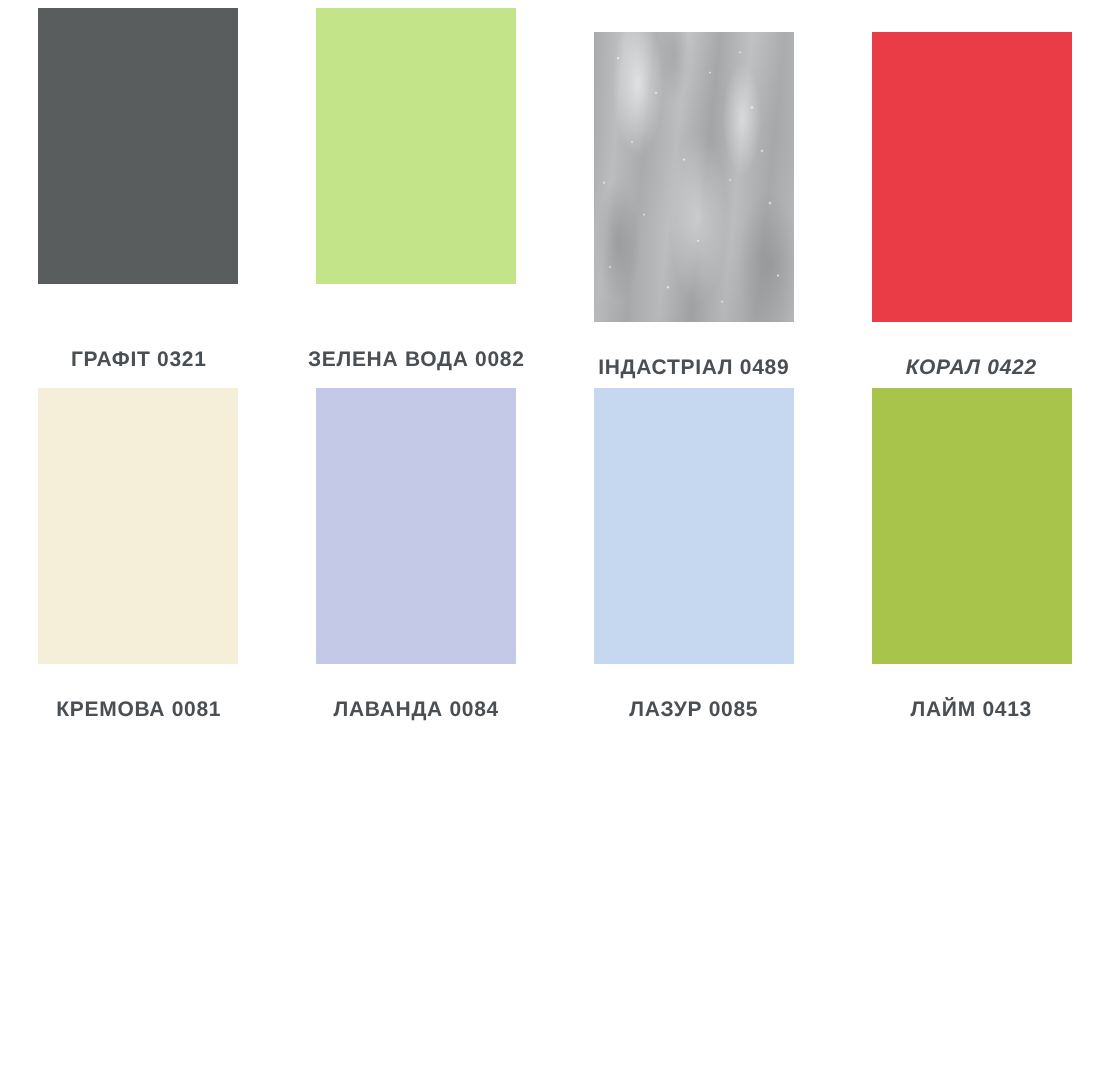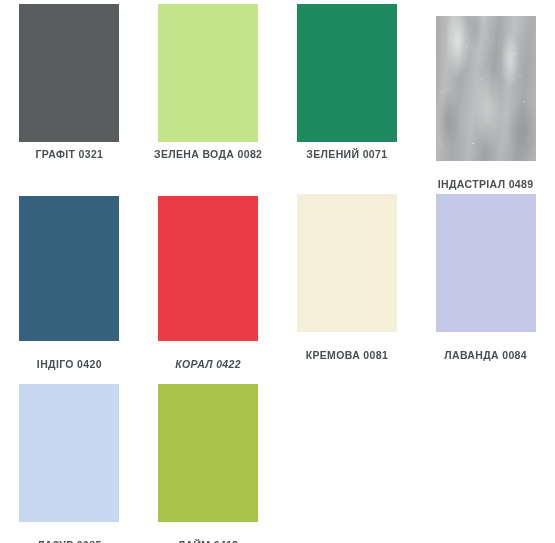--- a/index.html
+++ b/index.html
@@ -41,21 +41,21 @@
     height: 145px;
     margin-top: 16px;
   }
 
   .row-3 .swatch-chip {
     height: 138px;
     margin-top: 14px;
   }
 
   .swatch-label {
-    margin-top: 5px;
+    margin-top: 31px;
     font-size: 10.5px;
     font-weight: bold;
     letter-spacing: 0.35px;
     color: #4a4f54;
     text-align: center;
     line-height: 14px;
     max-width: 132px;
     text-transform: uppercase;
   }
 
@@ -124,35 +124,27 @@
     <div class="swatch-chip" style="background-color: rgb(90, 93, 93);"></div>
     <div class="swatch-label" style="color: rgb(74, 79, 84);">ГРАФІТ 0321</div>
   </div>
 
 
   <div class="swatch-cell row-1">
     <div class="swatch-chip" style="background-color: rgb(195, 228, 137);"></div>
     <div class="swatch-label" style="color: rgb(74, 79, 84);">ЗЕЛЕНА ВОДА 0082</div>
   </div>
 
-  <div class="swatch-cell row-1">
-    <div class="swatch-chip" style="background-color: rgb(31, 138, 96);"></div>
-    <div class="swatch-label" style="color: rgb(74, 79, 84);">ЗЕЛЕНИЙ 0071</div>
-  </div>
 
 
   <div class="swatch-cell row-2">
     <div class="swatch-chip texture-concrete"></div>
     <div class="swatch-label" style="color: rgb(74, 79, 84);">ІНДАСТРІАЛ 0489</div>
   </div>
 
-  <div class="swatch-cell row-2">
-    <div class="swatch-chip" style="background-color: rgb(54, 97, 124);"></div>
-    <div class="swatch-label" style="color: rgb(74, 79, 84);">ІНДІГО 0420</div>
-  </div>
 
   <div class="swatch-cell row-2">
     <div class="swatch-chip" style="background-color: rgb(233, 60, 70);"></div>
     <div class="swatch-label" style="color: rgb(74, 79, 84); font-style: italic;">КОРАЛ 0422</div>
   </div>
 
   <div class="swatch-cell row-3">
     <div class="swatch-chip" style="background-color: rgb(245, 239, 217);"></div>
     <div class="swatch-label" style="color: rgb(74, 79, 84);">КРЕМОВА 0081</div>
   </div>

